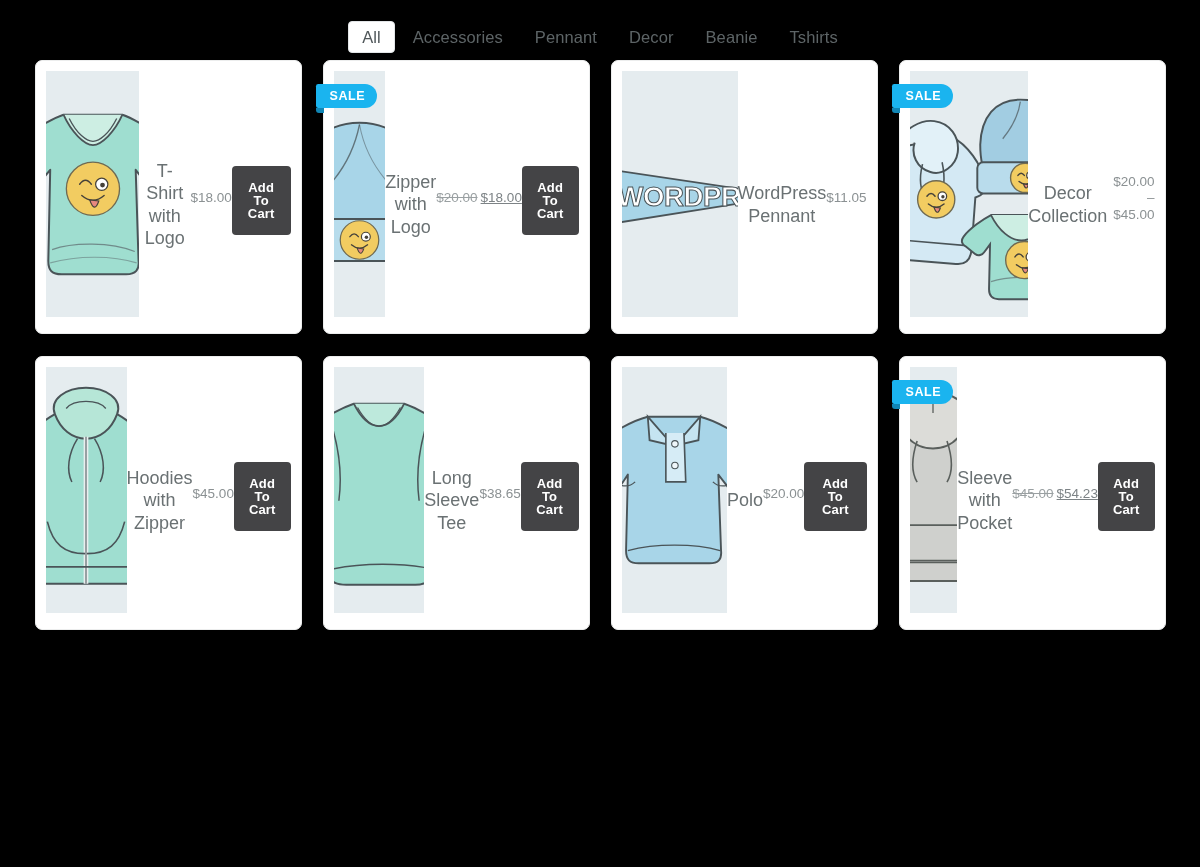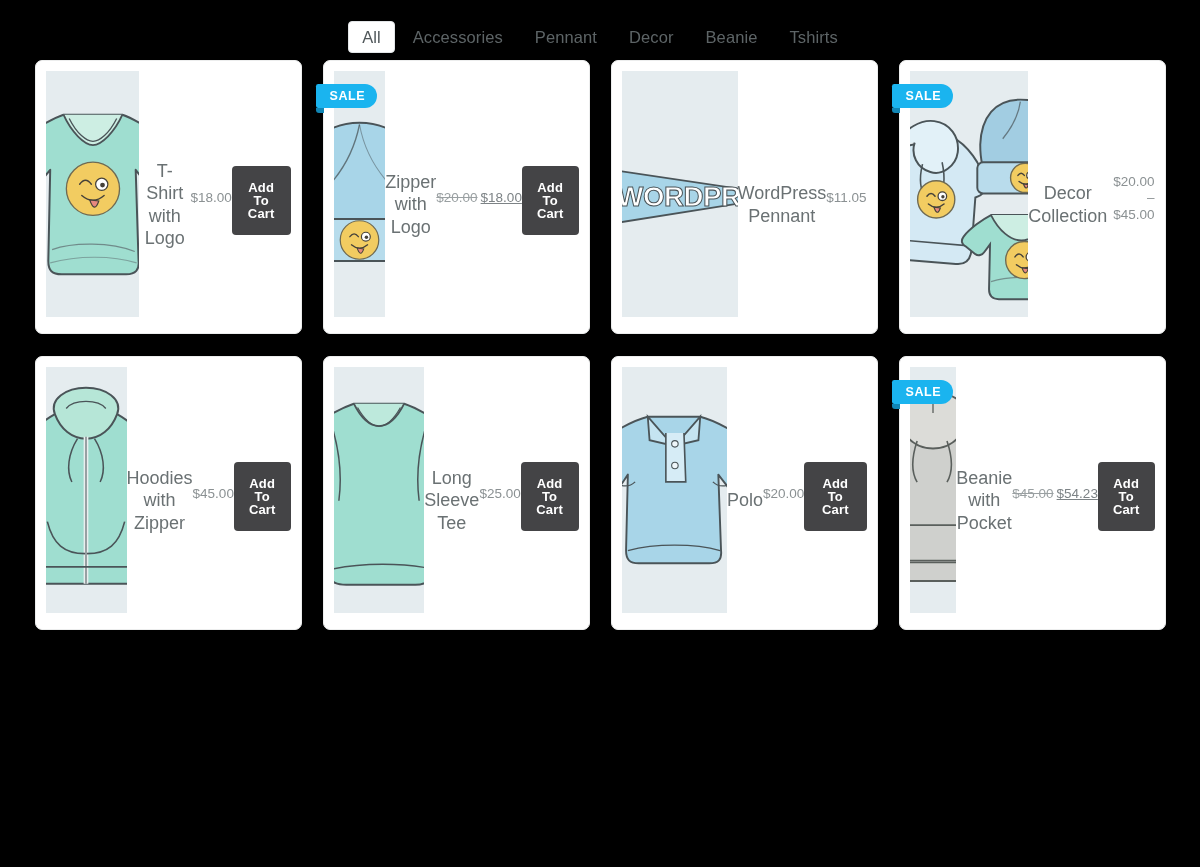--- a/index.html
+++ b/index.html
@@ -304,21 +304,21 @@
       <path d="M82 26 C90 40 97 46 105 46 C113 46 120 40 128 26" fill="none" stroke="#4a5458" stroke-width="1.3"></path>
       <path d="M54 44 C62 70 66 96 62 126" fill="none" stroke="#4a5458" stroke-width="1.6"></path>
       <path d="M156 44 C148 70 144 96 148 126" fill="none" stroke="#4a5458" stroke-width="1.6"></path>
       <path d="M22 186 C30 190 40 190 46 186" fill="none" stroke="#4a5458" stroke-width="1.5"></path>
       <path d="M168 182 C176 188 188 190 194 186" fill="none" stroke="#4a5458" stroke-width="1.5"></path>
       <path d="M52 200 C84 192 134 192 166 200" fill="none" stroke="#4a5458" stroke-width="1.5"></path>
     </svg>
           </span>
            </div>
         <div class="card-title">Long Sleeve Tee</div>
-        <div class="price">$25.00</div>
+        <div class="price">$38.65</div>
         <button class="add-btn">Add To Cart</button>
       </div>
       <div class="card">
         <div class="thumb">
              <span>
     <svg viewBox="0 0 210 210" width="190" height="190">
       <path d="M76 24 C60 28 34 42 24 52 C16 60 14 68 18 76 L32 100 C35 106 42 106 46 100 L54 88 L52 172 C52 182 56 186 66 186 L144 186 C154 186 158 182 157 172 L154 88 L164 101 C168 107 175 106 178 100 L192 76 C196 68 194 60 186 52 C176 42 150 28 134 24 Z" fill="#a8d5e8" stroke="#4a5458" stroke-width="2.1" stroke-linejoin="round"></path>
       <path d="M76 24 L104 56 L78 50 Z" fill="#c5e4f1" stroke="#4a5458" stroke-width="2"></path>
       <path d="M134 24 L106 56 L132 50 Z" fill="#c5e4f1" stroke="#4a5458" stroke-width="2"></path>
       <path d="M96 42 L96 96 L118 96 L116 42" fill="#d6ecf6" stroke="#4a5458" stroke-width="1.8"></path>
@@ -344,21 +344,21 @@
       <path d="M105 12 L105 32" stroke="#5a5f5c" stroke-width="1.4"></path>
       <path d="M88 62 C82 80 82 96 88 106" fill="none" stroke="#5a5f5c" stroke-width="1.7"></path>
       <path d="M120 62 C126 80 126 96 120 106" fill="none" stroke="#5a5f5c" stroke-width="1.7"></path>
       <path d="M62 152 L148 152 L138 192 L72 192 Z" fill="none" stroke="#5a5f5c" stroke-width="1.9"></path>
       <path d="M42 190 L170 190" stroke="#5a5f5c" stroke-width="1.7"></path>
       <path d="M20 138 L20 158 L44 150" fill="none" stroke="#5a5f5c" stroke-width="1.7"></path>
       <path d="M190 138 L190 158 L168 150" fill="none" stroke="#5a5f5c" stroke-width="1.7"></path>
     </svg>
           </span>
            </div>
-        <div class="card-title">Beanie with Pocket</div>
+        <div class="card-title">Sleeve with Pocket</div>
         <div class="price">
                <span class="old">$45.00</span><span class="new">$54.23</span>
              </div>
         <button class="add-btn">Add To Cart</button>
       </div>
     </div>
 
 </div>
 
 </body></html>

